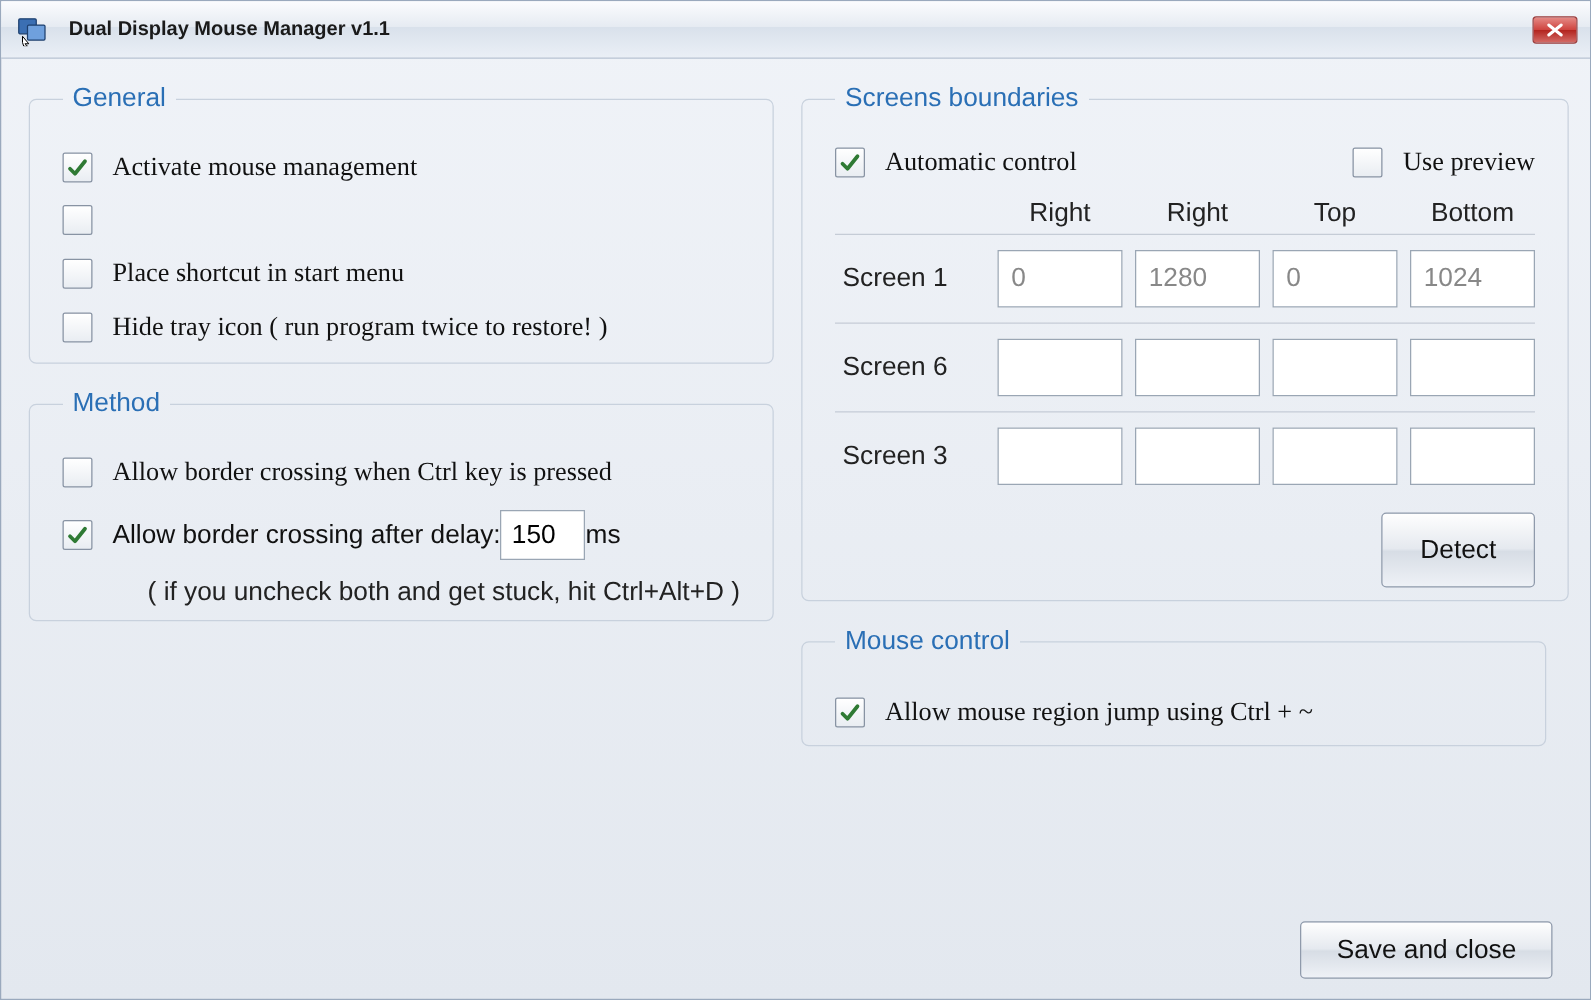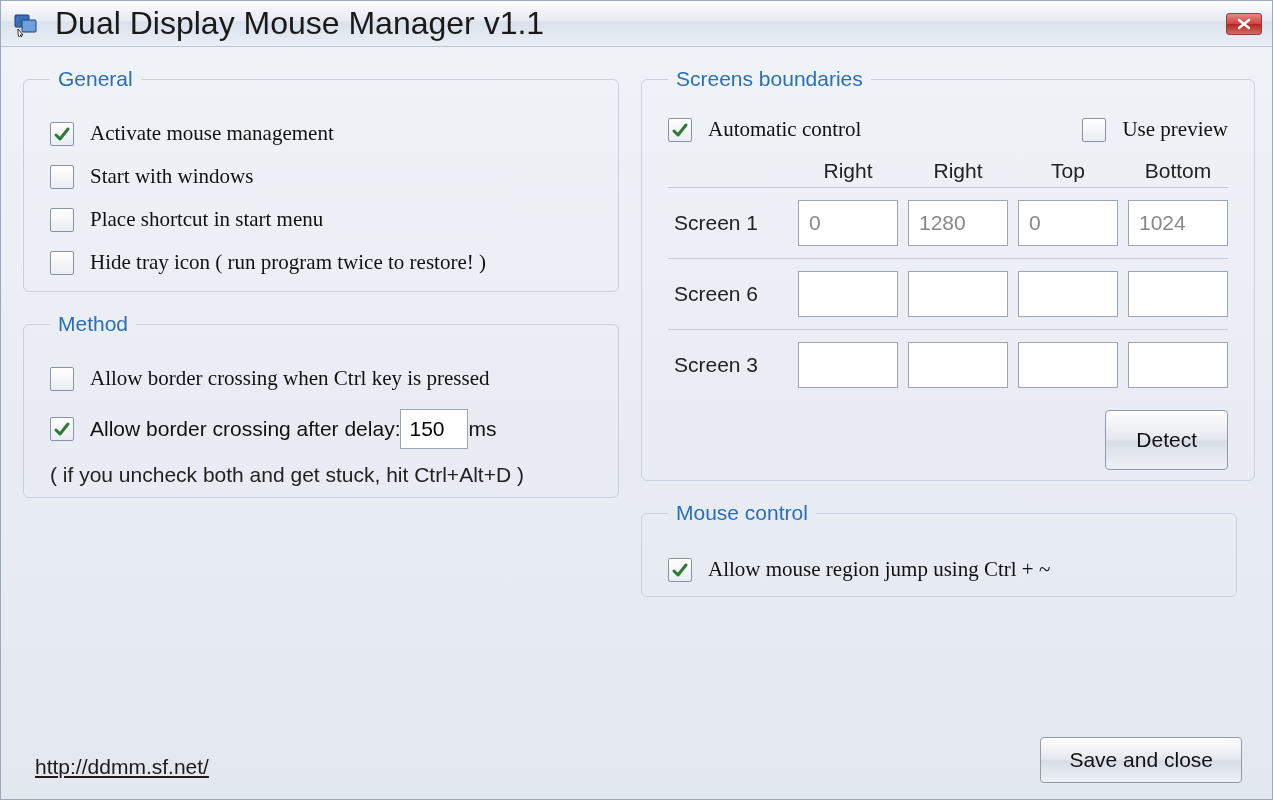--- a/index.html
+++ b/index.html
@@ -30,22 +30,22 @@
     align-items: center;
     padding: 0 10px 0 12px;
   }
   .app-icon {
     width: 26px; height: 26px;
     margin-right: 16px;
     display: inline-flex;
     align-items: center; justify-content: center;
   }
   .title-text {
-    font-size: 32px;
-    font-weight: normal;
+    font-size: 16px;
+    font-weight: bold;
     color: #1a1a1a;
     flex: 1;
   }
   .close-btn {
     width: 36px; height: 22px;
     border: 1px solid #9a3c3c;
     border-radius: 3px;
     background: linear-gradient(#e58a86, #cf4641 48%, #b32620 52%, #d46b66);
     display:flex; align-items:center; justify-content:center;
     cursor: pointer;
@@ -111,20 +111,21 @@
     height: 40px;
     border: 1px solid #9aa6b4;
     background:#fff;
     font-size: 21px;
     padding: 0 8px;
     margin: 0 0;
   }
   .hint {
     color:#222;
     margin-top: 14px;
+    text-align: right;
   }
 
   .col-headers {
     display:grid;
     grid-template-columns: 120px repeat(4, 100px);
     gap: 10px;
     align-items: center;
     text-align: center;
     margin: 12px 0 4px 0;
   }
@@ -222,21 +223,20 @@
               <svg width="18" height="18" viewBox="0 0 18 18">
                   <path d="M3 10 L7 14 L15 4" stroke="#2f7a34" stroke-width="3" fill="none" stroke-linecap="round" stroke-linejoin="round"></path>
                 </svg>
             </span>
             <span class="lbl">Activate mouse management</span>
           </div>
           <div class="chk-row">
             <span class="wcheck">
               
             </span>
-            <span class="lbl">Start with windows</span>
           </div>
           <div class="chk-row">
             <span class="wcheck">
               
             </span>
             <span class="lbl">Place shortcut in start menu</span>
           </div>
           <div class="chk-row">
             <span class="wcheck">
               
@@ -336,22 +336,19 @@
                   <path d="M3 10 L7 14 L15 4" stroke="#2f7a34" stroke-width="3" fill="none" stroke-linecap="round" stroke-linejoin="round"></path>
                 </svg>
             </span>
             <span class="lbl">Allow mouse region jump using Ctrl + ~</span>
           </div>
         </fieldset>
 
       </div>
     </div>
 
-    <div class="footer">
-      <a href="#">http://ddmm.sf.net/</a>
-    </div>
 
     <div class="save-wrap">
       <button class="btn save-btn">Save and close</button>
     </div>
 
   </div>
 </div>
 
 </body></html>

